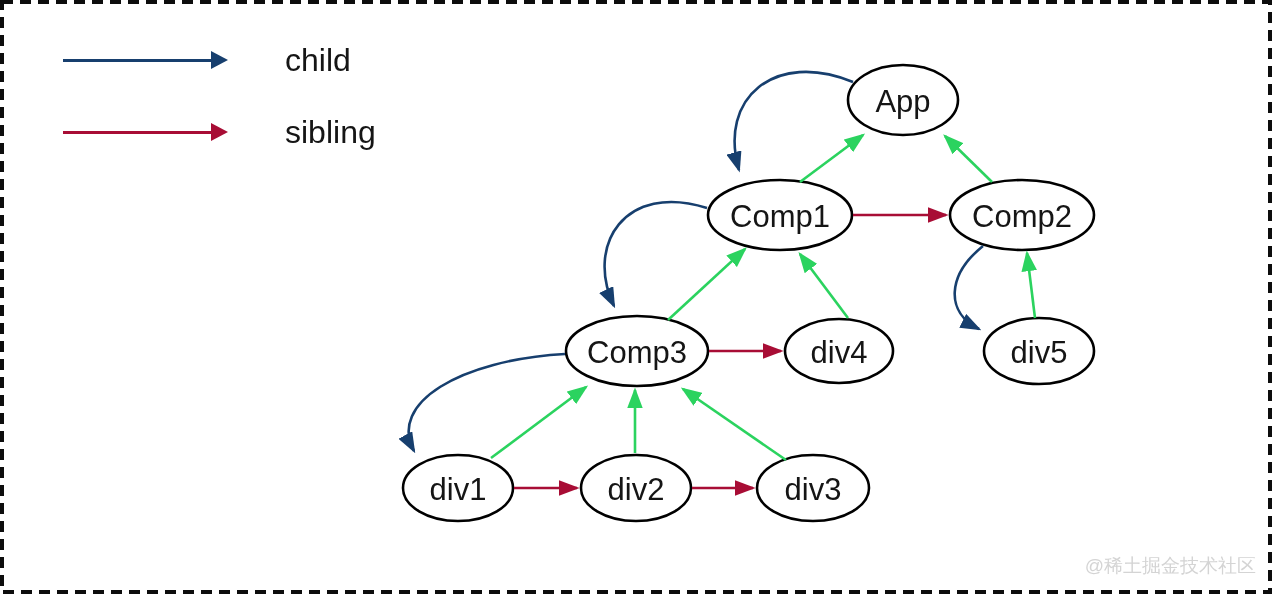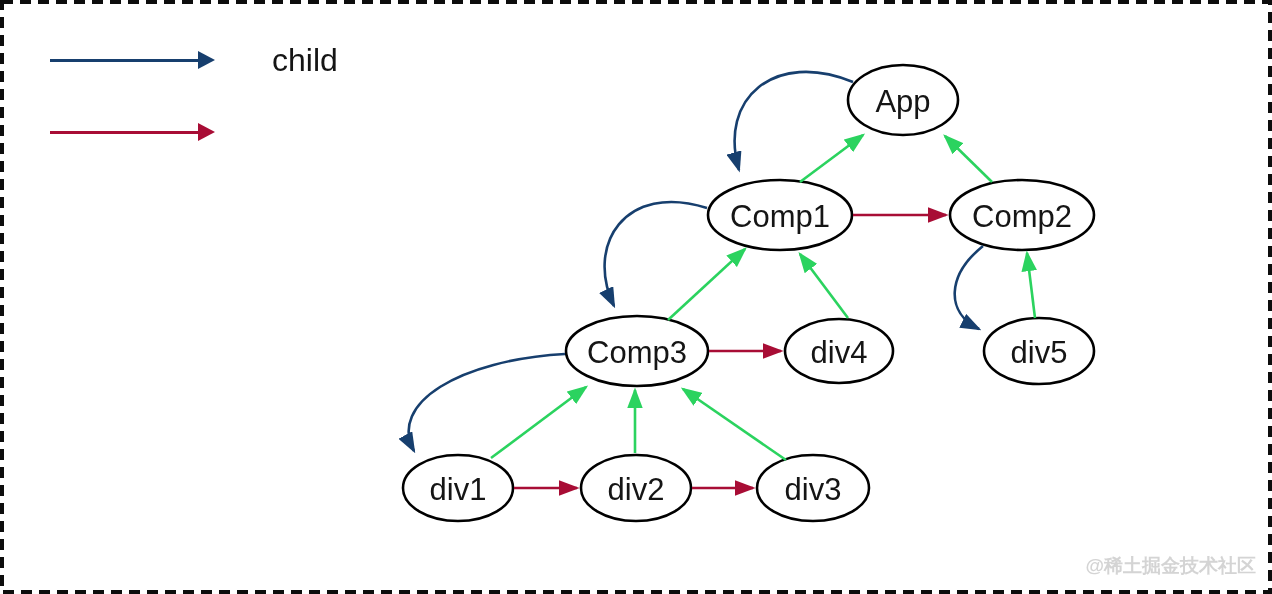--- a/index.html
+++ b/index.html
@@ -30,21 +30,21 @@
     display: block;
   }
   svg.canvas text {
     font-family: "Liberation Sans", sans-serif;
     font-size: 31px;
     fill: var(--color-label);
   }
   
   .legend {
     position: absolute;
-    left: 50px; top: 24px;
+    left: 63px; top: 24px;
     display: flex;
     flex-direction: column;
   }
   .legend-row {
     display: flex;
     align-items: center;
     height: 72px;
   }
   .legend-arrow {
     position: relative;
@@ -71,21 +71,20 @@
     color: var(--color-label);
     white-space: nowrap;
   }
   
   .watermark {
     position: absolute;
     right: 16px; bottom: 15px;
     font-size: 19px;
     color: var(--color-watermark);
     white-space: nowrap;
-    font-weight: bold;
   }
 </style>
 </head>
 <body>
 
 <div id="page">
 
   <svg class="canvas" viewBox="0 0 1272 594" xmlns="http://www.w3.org/2000/svg">
     <rect x="2" y="2" width="1268" height="590" fill="none" stroke-width="4" stroke-dasharray="11 7" style="stroke: var(--color-border)"></rect>
   <defs>
@@ -163,18 +162,19 @@
         <span class="shaft"></span>
         <span class="head"></span>
       </span>
       <span class="legend-label">child</span>
     </div>
     <div class="legend-row">
       <span class="legend-arrow" style="--arrow-color: var(--color-sibling)">
         <span class="shaft"></span>
         <span class="head"></span>
       </span>
+      <span class="legend-label">sibling</span>
     </div>
   </div>
 
   <div class="watermark">@稀土掘金技术社区</div>
 
 </div>
 
 </body></html>

